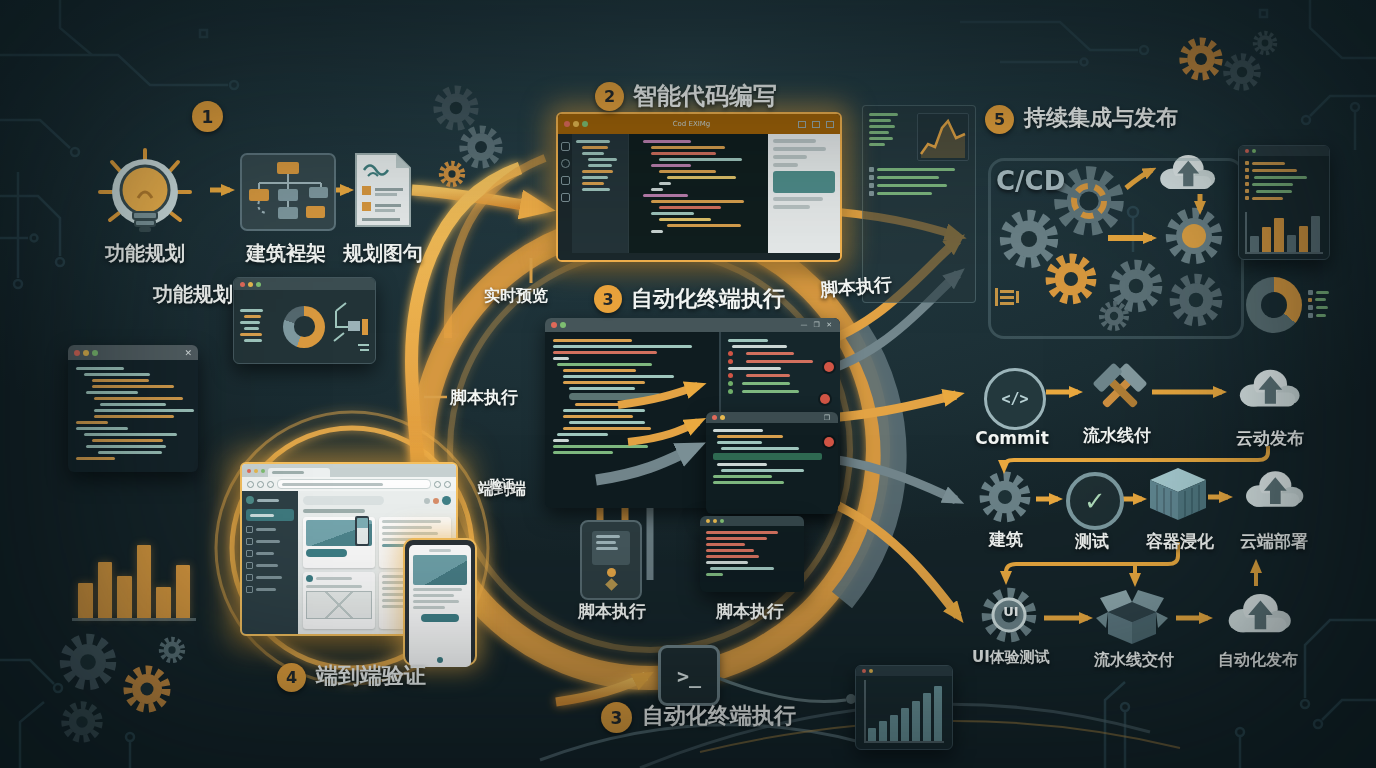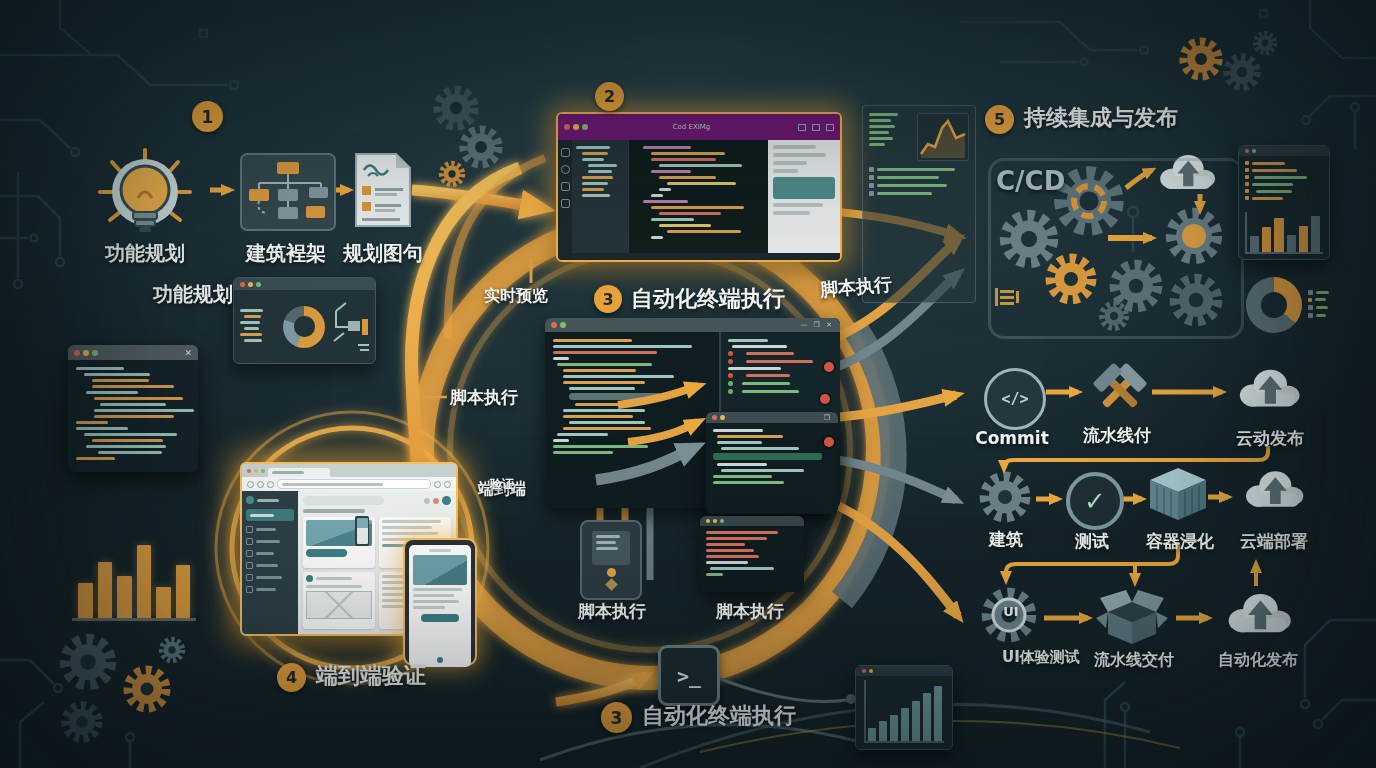--- a/index.html
+++ b/index.html
@@ -34,21 +34,21 @@
   .sqo{width:4px;height:4px;border-radius:1px;background:#d9a04e;margin-right:3px;flex:none;}
   .bars{display:flex;align-items:flex-end;gap:3px;}
   .bar{flex:1;border-radius:1px 1px 0 0;}
   .b-o{background:#d9993f}.b-t{background:#6f9aa0}.b-g{background:#5d7379}
   .err-badge{position:absolute;width:10px;height:10px;border-radius:50%;background:#d15545;
     box-shadow:0 0 0 2px rgba(0,0,0,.3);}
   
   #editor{left:556px;top:112px;width:282px;height:146px;background:#16252a;
     border:2px solid #f2b14d;box-shadow:0 0 26px 8px rgba(245,180,70,.5),0 8px 20px rgba(0,0,0,.5);
     display:flex;flex-direction:column;}
-  #editor .titlebar{height:26px;background:#701a75;}
+  #editor .titlebar{height:20px;background:#a16207;}
   #editor .etitle{flex:1;text-align:center;color:#c6d2d2;font-size:7px;}
   .esq{width:6px;height:5px;border:1px solid #98a8a8;margin-left:3px;flex:none;}
   #editor .ebody{flex:1;display:flex;min-height:0;}
   .activitybar{width:14px;background:#1b282c;display:flex;flex-direction:column;align-items:center;gap:8px;padding-top:8px;}
   .abic{width:7px;height:7px;border:1.5px solid #7c9196;border-radius:2px;}
   .explorer{width:48px;background:#243439;padding:6px 4px;}
   .codearea{flex:1;background:#101e1e;padding:6px 6px 6px 14px;border-left:1px solid #2c3c40;}
   .assist{width:62px;background:#e8ecec;padding:5px 5px;display:flex;flex-direction:column;gap:4px;}
   .as-bar{height:4px;border-radius:2px;background:#b9c4c4;}
   .as-block{height:22px;border-radius:3px;background:#4f8d8a;}
@@ -1101,20 +1101,21 @@
     <path d="M596,480 C650,472 672,458 694,448" fill="none" stroke="#72868c" stroke-width="11" marker-end="url(#mg_l)"></path>
     <g filter="url(#fglow)">
       <path d="M688,548 L688,630" fill="none" stroke="url(#og)" stroke-width="12" marker-end="url(#mo_l)"></path>
     </g>
   </svg>
 
 
   <div class="badge" style="left:192px;top:101px;width:31px;height:31px;font-size:17px">1</div>
 
   <div class="badge" style="left:595px;top:82px;width:29px;height:29px;font-size:16px">2</div>
+  <div class="label" style="left:633px;top:80px;font-size:24px">智能代码编写</div>
 
   <div class="badge" style="left:594px;top:285px;width:28px;height:28px;font-size:16px">3</div>
   <div class="label" style="left:631px;top:284px;font-size:22px">自动化终端执行</div>
 
   <div class="badge" style="left:985px;top:105px;width:29px;height:29px;font-size:16px">5</div>
   <div class="label" style="left:1024px;top:103px;font-size:22px">持续集成与发布</div>
 
   <div class="badge" style="left:277px;top:663px;width:29px;height:29px;font-size:16px">4</div>
   <div class="label" style="left:316px;top:661px;font-size:22px">端到端验证</div>
 
@@ -1137,18 +1138,18 @@
 
   <div class="label ctr" style="left:972px;top:428px;width:80px;font-size:17px">Commit</div>
   <div class="label ctr" style="left:1077px;top:424px;width:80px;font-size:17px">流水线付</div>
   <div class="label ctr" style="left:1230px;top:427px;width:80px;font-size:17px">云动发布</div>
 
   <div class="label ctr" style="left:966px;top:528px;width:80px;font-size:17px">建筑</div>
   <div class="label ctr" style="left:1052px;top:530px;width:80px;font-size:17px">测试</div>
   <div class="label ctr" style="left:1138px;top:530px;width:84px;font-size:17px">容器浸化</div>
   <div class="label ctr" style="left:1232px;top:530px;width:84px;font-size:17px">云端部署</div>
 
-  <div class="label ctr" style="left:996px;top:648px;width:90px;font-size:15px">UI体验测试</div>
+  <div class="label ctr" style="left:966px;top:648px;width:90px;font-size:15px">UI体验测试</div>
   <div class="label ctr" style="left:1088px;top:650px;width:92px;font-size:16px">流水线交付</div>
   <div class="label ctr" style="left:1210px;top:650px;width:96px;font-size:16px">自动化发布</div>
 
   <div class="label" id="uigear-label">UI</div>
 </div>
 
 </body></html>

